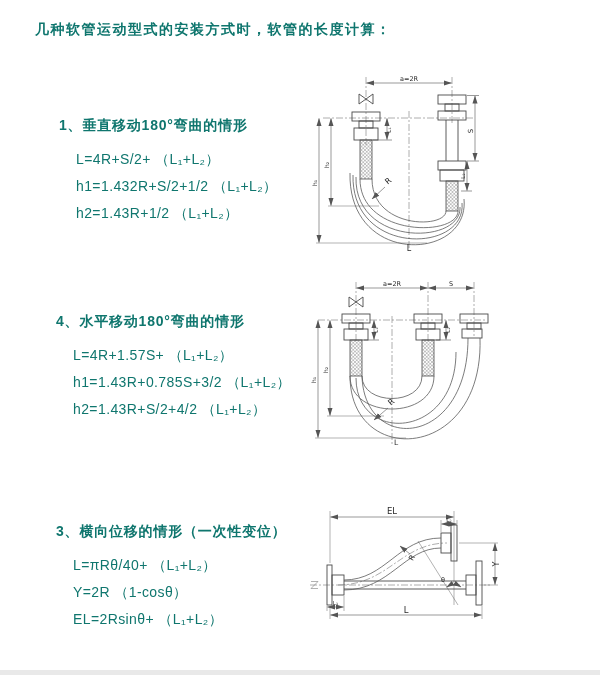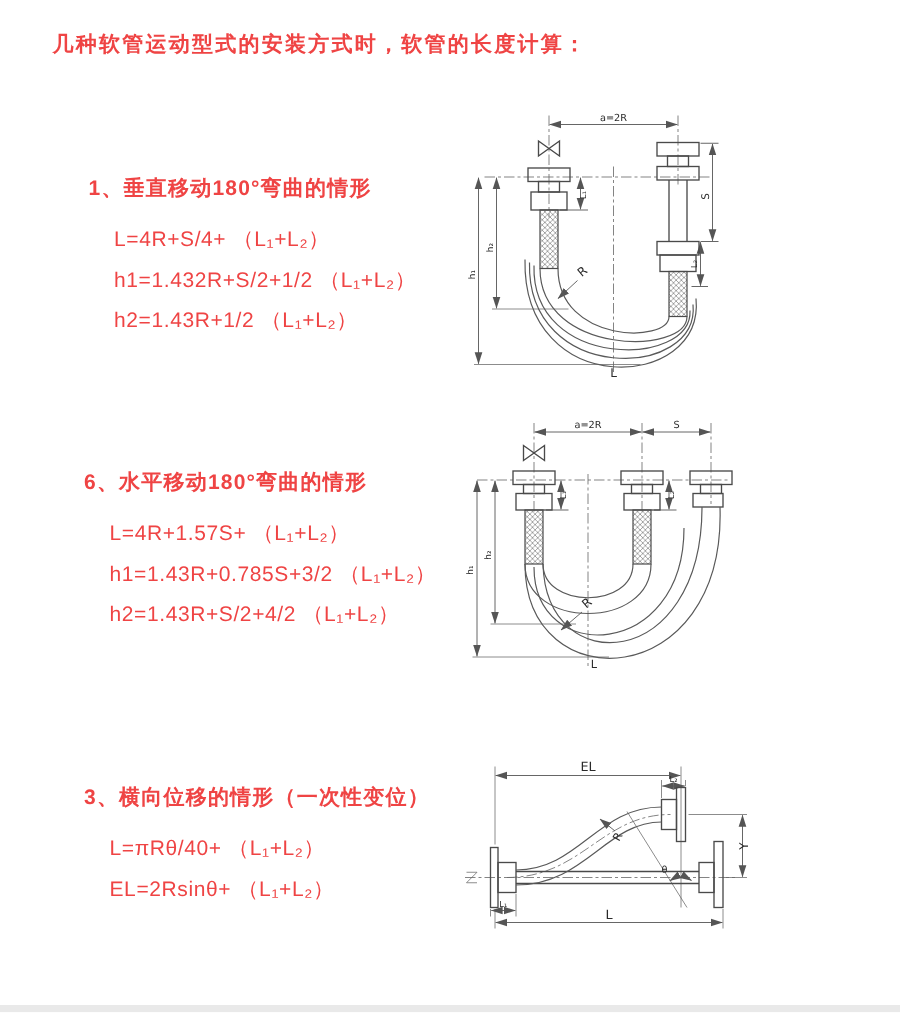--- a/index.html
+++ b/index.html
@@ -1,18 +1,18 @@
 <!DOCTYPE html>
 <html><head>
 <meta charset="utf-8">
 <style>
   html,body{margin:0;padding:0;background:#fff;}
   .page{
     position:relative;width:600px;height:675px;background:#ffffff;overflow:hidden;
-    font-family:"Liberation Sans","DejaVu Sans",sans-serif;color:#ef4444;
+    font-family:"Liberation Sans","DejaVu Sans",sans-serif;color:#0f766e;
   }
   .title{
     position:absolute;left:35px;top:21px;font-size:14px;font-weight:700;
     letter-spacing:1.5px;white-space:nowrap;
   }
   .section{position:absolute;}
   .sec-heading{font-size:14px;font-weight:700;letter-spacing:.8px;line-height:20px;margin:11px;white-space:nowrap;}
   .formulas{margin:6px 0 0 28px;}
   .formula{font-size:14px;line-height:27px;letter-spacing:.4px;white-space:nowrap;}
   svg.diagram{position:absolute;}
@@ -28,39 +28,40 @@
 </head>
 <body>
 
 <div class="page">
 
   <div class="title">几种软管运动型式的安装方式时，软管的长度计算：</div>
 
   <div class="section" style="left:48px;top:104px;">
     <p class="sec-heading">1、垂直移动180°弯曲的情形</p>
     <div class="formulas">
-      <div class="formula">L=4R+S/4+ （L₁+L₂）</div>
+      <div class="formula">L=4R+S/2+ （L₁+L₂）</div>
       <div class="formula">h1=1.432R+S/2+1/2 （L₁+L₂）</div>
       <div class="formula">h2=1.43R+1/2 （L₁+L₂）</div>
     </div>
   </div>
 
   <div class="section" style="left:45px;top:300px;">
-    <p class="sec-heading">6、水平移动180°弯曲的情形</p>
+    <p class="sec-heading">4、水平移动180°弯曲的情形</p>
     <div class="formulas">
       <div class="formula">L=4R+1.57S+ （L₁+L₂）</div>
       <div class="formula">h1=1.43R+0.785S+3/2 （L₁+L₂）</div>
       <div class="formula">h2=1.43R+S/2+4/2 （L₁+L₂）</div>
     </div>
   </div>
 
   <div class="section" style="left:45px;top:510px;">
     <p class="sec-heading">3、横向位移的情形（一次性变位）</p>
     <div class="formulas">
       <div class="formula">L=πRθ/40+ （L₁+L₂）</div>
+      <div class="formula">Y=2R （1-cosθ）</div>
       <div class="formula">EL=2Rsinθ+ （L₁+L₂）</div>
     </div>
   </div>
 
   <svg class="diagram" style="left:309px;top:73px;" width="175" height="180" viewBox="0 0 175 180">
     <defs>
       <pattern id="br1" width="3.5" height="3.5" patternUnits="userSpaceOnUse">
         <path d="M0,3.5 L3.5,0 M0,0 L3.5,3.5" stroke="#8a8a8a" stroke-width="0.5"></path>
       </pattern>
       <marker id="ar1" viewBox="0 0 10 10" refX="9.5" refY="5" markerWidth="8" markerHeight="8" markerUnits="userSpaceOnUse" orient="auto-start-reverse">

